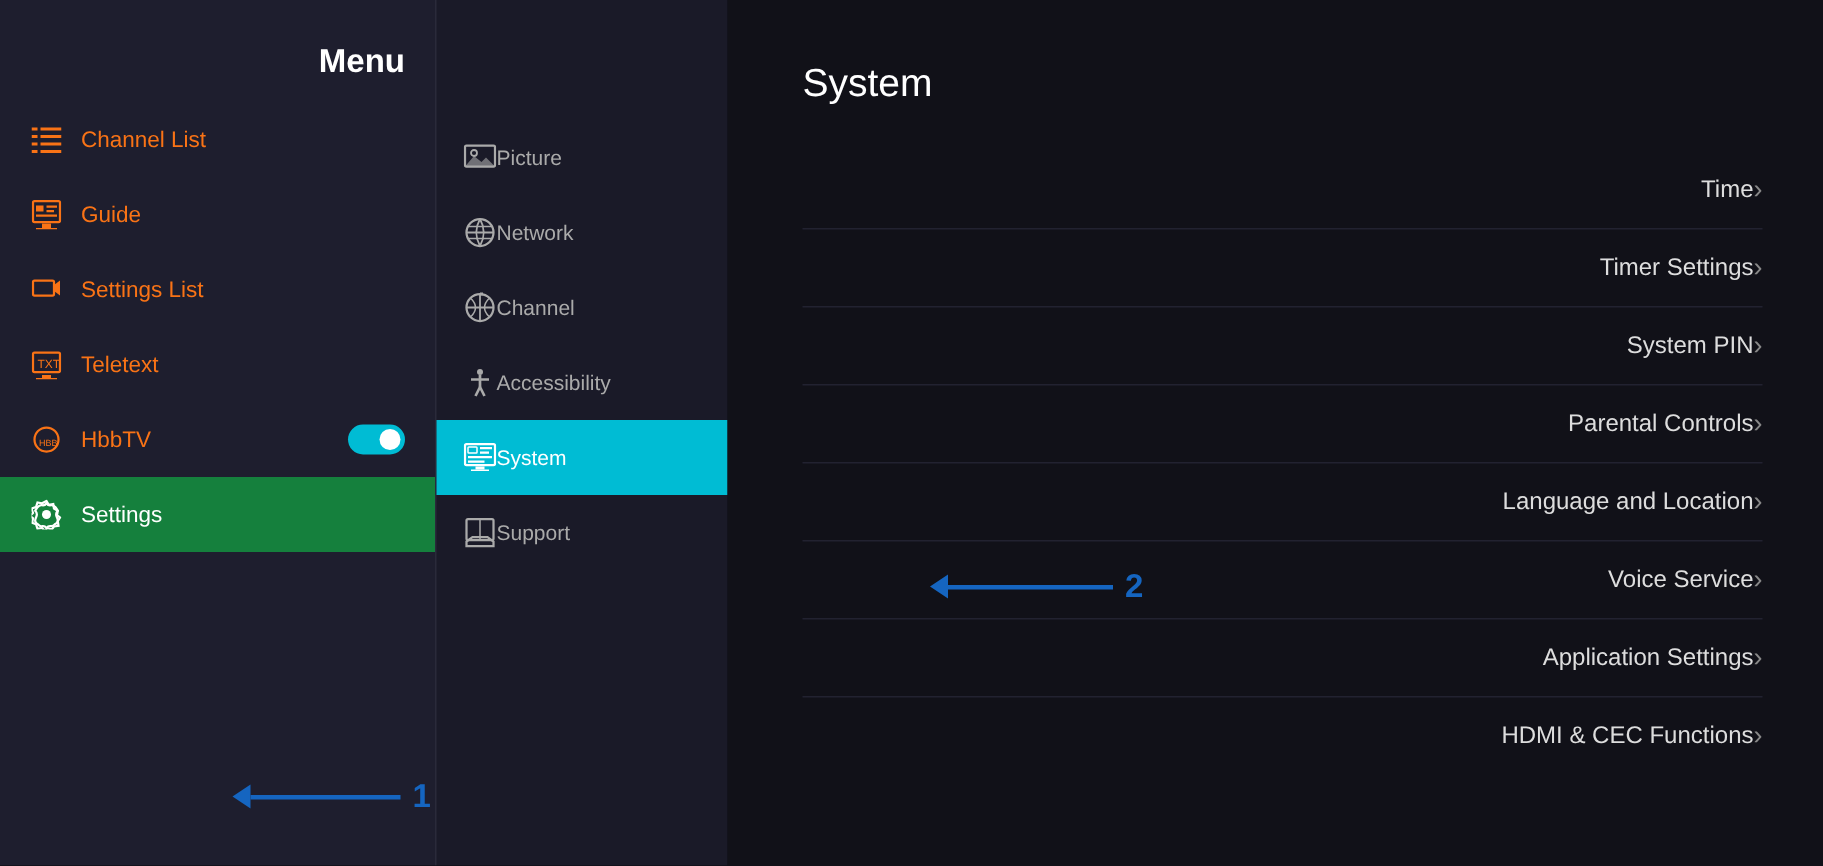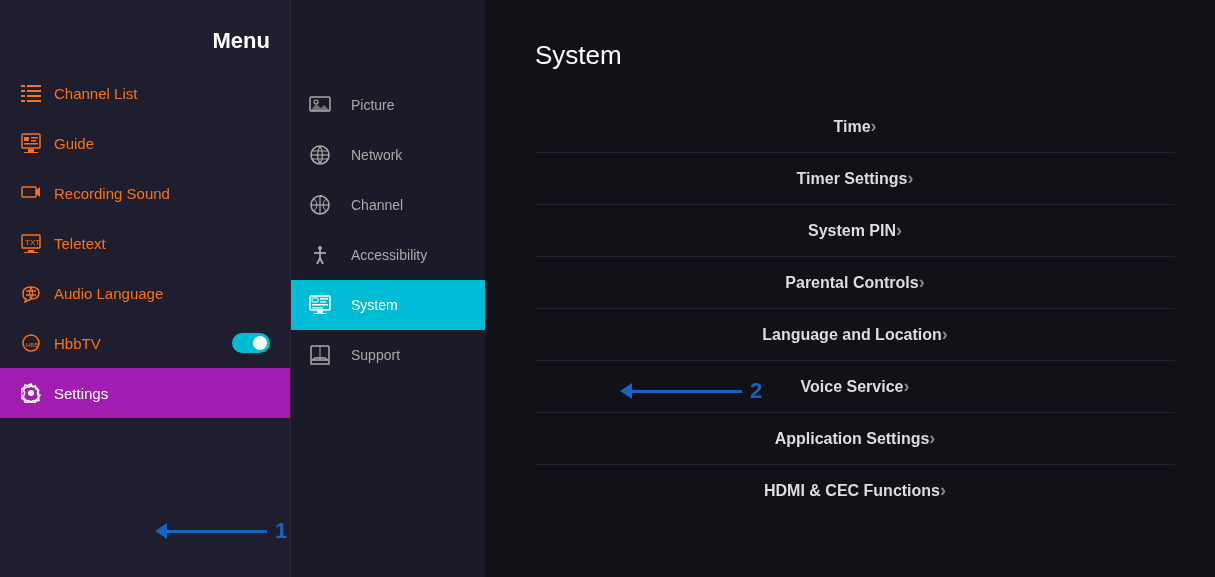--- a/index.html
+++ b/index.html
@@ -36,21 +36,21 @@
       align-items: center;
       padding: 14px 20px;
       color: #f97316;
       font-size: 15px;
       cursor: pointer;
       gap: 12px;
       background: transparent;
     }
 
     .menu-item.active {
-      background: #a21caf;
+      background: #15803d;
       color: #ffffff;
     }
 
     .menu-item .icon {
       width: 22px;
       height: 22px;
       display: flex;
       align-items: center;
       justify-content: center;
       flex-shrink: 0;
@@ -89,21 +89,21 @@
       border-left: 1px solid #2a2a3a;
     }
 
     .middle-item {
       display: flex;
       align-items: center;
       padding: 14px 18px;
       color: #aaaaaa;
       font-size: 14px;
       cursor: pointer;
-      gap: 20px;
+      gap: 0;
     }
 
     .middle-item.active {
       background: #00bcd4;
       color: #ffffff;
     }
 
     .middle-item .icon {
       width: 22px;
       height: 22px;
@@ -124,27 +124,26 @@
     .panel-title {
       color: #ffffff;
       font-size: 26px;
       font-weight: 500;
       margin-bottom: 30px;
     }
 
     .panel-item {
       display: flex;
       align-items: center;
-      justify-content: center;
+      justify-content: flex-end;
       padding: 15px 0;
       border-bottom: 1px solid #222230;
       color: #dddddd;
       font-size: 16px;
       cursor: pointer;
-      font-weight: bold;
     }
 
     .panel-item:last-child {
       border-bottom: none;
     }
 
     .panel-item .chevron {
       color: #888888;
       font-size: 18px;
     }
@@ -230,47 +229,35 @@
     <span>Guide</span>
   </div>
 
   <div class="menu-item">
     <span class="icon">
       <svg width="20" height="20" viewBox="0 0 20 20" fill="currentColor">
         <rect x="1" y="4" width="14" height="10" rx="1" fill="none" stroke="currentColor" stroke-width="1.5"></rect>
         <polygon points="15,7 19,4 19,14 15,11"></polygon>
       </svg>
     </span>
-    <span>Recording Sound</span>
+    <span>Settings List</span>
   </div>
 
   <div class="menu-item">
     <span class="icon">
       <svg width="20" height="20" viewBox="0 0 20 20" fill="currentColor">
         <rect x="1" y="2" width="18" height="13" rx="1" fill="none" stroke="currentColor" stroke-width="1.5"></rect>
         <text x="4" y="12" font-size="8" fill="currentColor">TXT</text>
         <rect x="7" y="17" width="6" height="2"></rect>
         <rect x="3" y="19" width="14" height="1"></rect>
       </svg>
     </span>
     <span>Teletext</span>
   </div>
 
-  <div class="menu-item">
-    <span class="icon">
-      <svg width="20" height="20" viewBox="0 0 20 20" fill="currentColor">
-        <path d="M2 10 Q2 4 10 4 Q18 4 18 10 Q18 16 10 16 L4 19 L5 16 Q2 16 2 10Z" fill="none" stroke="currentColor" stroke-width="1.5"></path>
-        <line x1="5" y1="8" x2="15" y2="8" stroke="currentColor" stroke-width="1.5"></line>
-        <line x1="5" y1="12" x2="15" y2="12" stroke="currentColor" stroke-width="1.5"></line>
-        <path d="M10 4 Q7 10 10 16" fill="none" stroke="currentColor" stroke-width="1.2"></path>
-        <path d="M10 4 Q13 10 10 16" fill="none" stroke="currentColor" stroke-width="1.2"></path>
-      </svg>
-    </span>
-    <span>Audio Language</span>
-  </div>
 
 
   <div class="menu-item">
     <span class="icon">
       <svg width="20" height="20" viewBox="0 0 20 20" fill="currentColor">
         <circle cx="10" cy="10" r="8" fill="none" stroke="currentColor" stroke-width="1.5"></circle>
         <text x="5" y="14" font-size="6" fill="currentColor">HBB</text>
       </svg>
     </span>
     <span>HbbTV</span>

